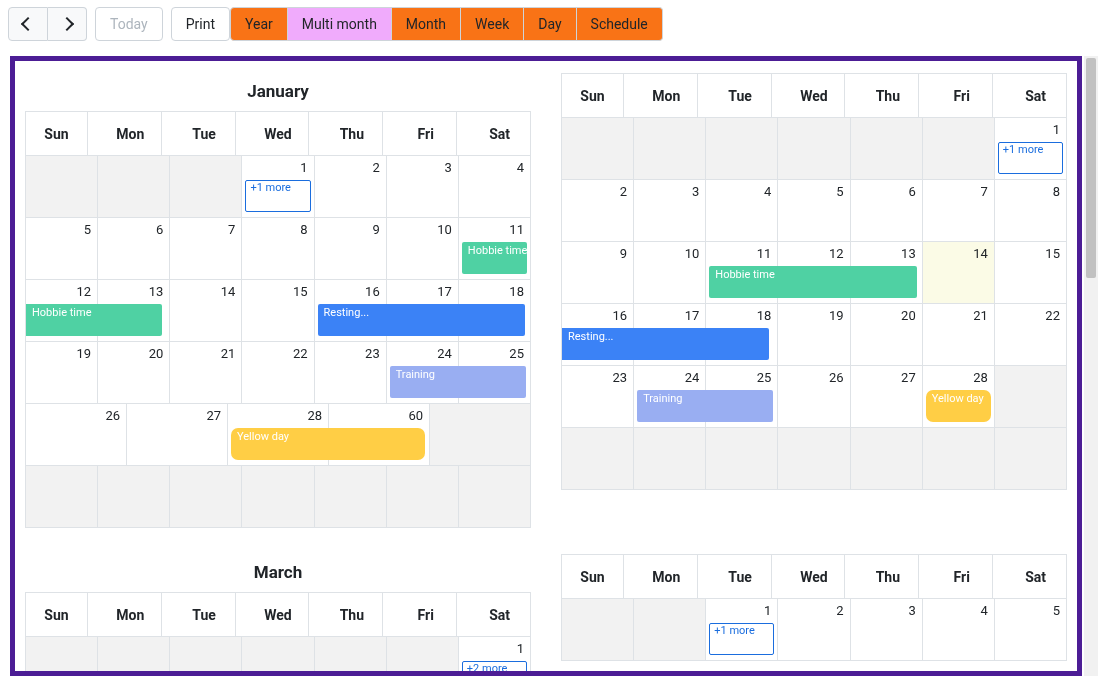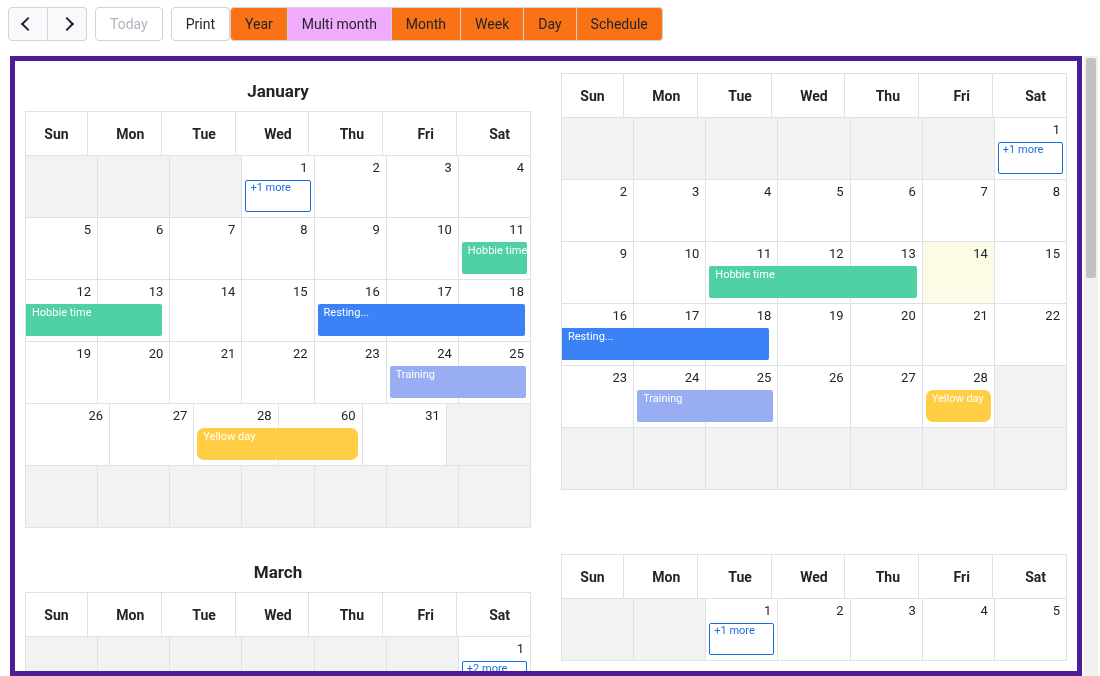--- a/index.html
+++ b/index.html
@@ -298,23 +298,20 @@
           <div class="cell">
               <span class="num">27</span>
             </div>
           <div class="cell">
               <span class="num">28</span>
             <div class="event yellow w2">Yellow day</div>
           </div>
           <div class="cell">
               <span class="num">60</span>
             </div>
-          <div class="cell">
-              <span class="num">31</span>
-            </div>
           <div class="cell out"></div>
         </div>
 
         <div class="row">
           <div class="cell out"></div>
           <div class="cell out"></div>
           <div class="cell out"></div>
           <div class="cell out"></div>
           <div class="cell out"></div>
           <div class="cell out"></div>

